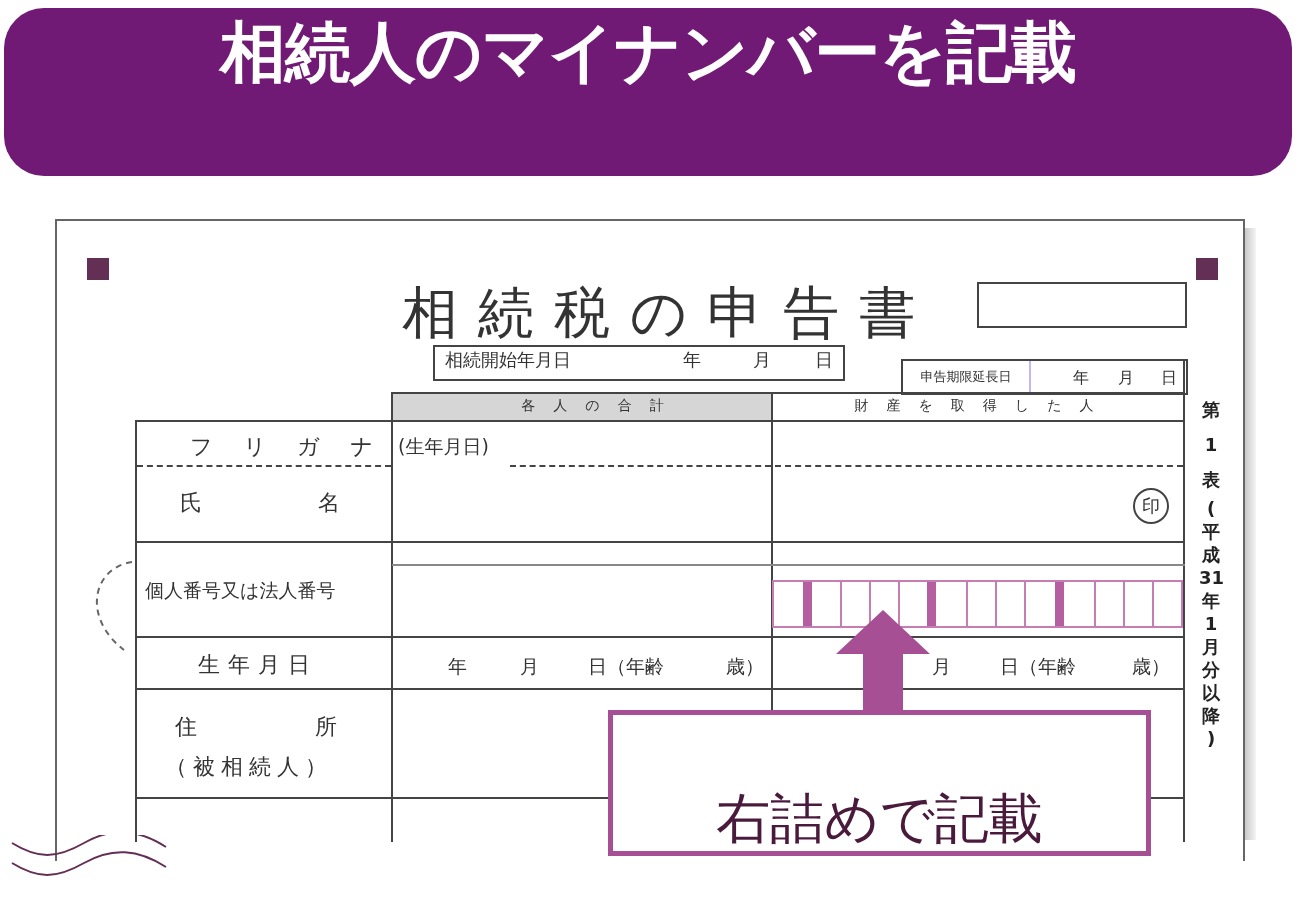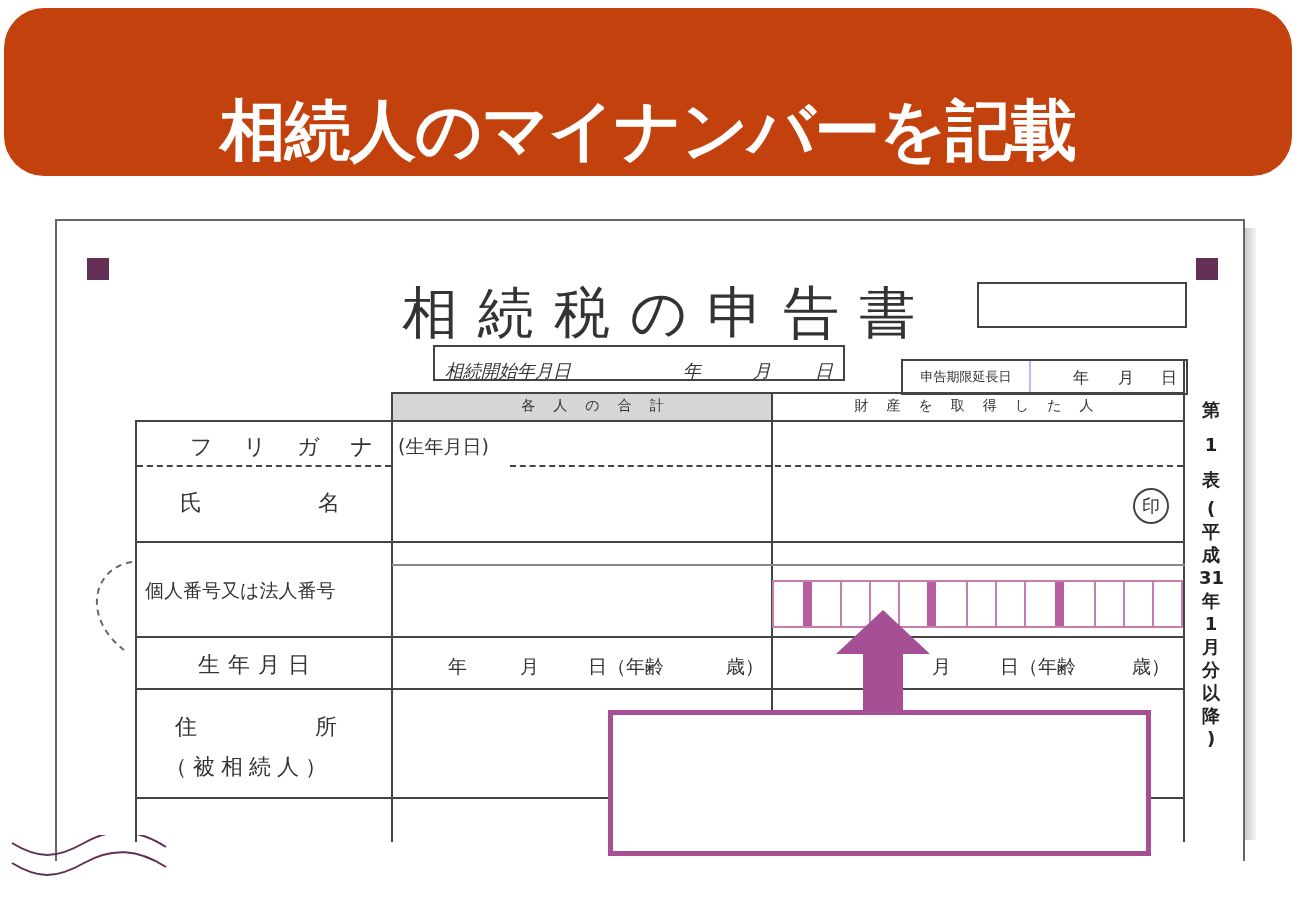--- a/index.html
+++ b/index.html
@@ -1,32 +1,32 @@
 <!DOCTYPE html>
 <html><head>
 <meta charset="utf-8">
 <style>
   html, body { margin:0; padding:0; }
   body { width:1300px; height:913px; background:#ffffff; position:relative; overflow:hidden;
          font-family:"DejaVu Sans", "Liberation Sans", sans-serif; color:#333; }
-  .banner { position:absolute; left:4px; top:8px; width:1288px; height:168px; background:#c2410c;
-            border-radius:40px; display:flex; align-items:flex-end; justify-content:center; }
+  .banner { position:absolute; left:4px; top:8px; width:1288px; height:168px; background:#701a75;
+            border-radius:40px; display:flex; align-items:flex-start; justify-content:center; }
   .banner-title { color:#fff; font-size:66px; font-weight:bold; letter-spacing:-1px; }
 
   .paper-shadow { position:absolute; left:1242px; top:228px; width:14px; height:612px;
                   background:linear-gradient(to right,#bdbdbd,#f4f4f4); }
   .paper { position:absolute; left:55px; top:219px; width:1186px; height:640px; background:#fff;
            border-top:2px solid #666; border-left:2px solid #666; border-right:2px solid #666; }
   .corner-mark { position:absolute; width:22px; height:22px; background:#642f55; }
 
   .form-title { position:absolute; left:402px; top:276px; font-size:56px; letter-spacing:20px; color:#333; font-weight:normal; }
   .id-box { position:absolute; left:977px; top:282px; width:206px; height:42px; border:2px solid #444; }
 
   .start-date { position:absolute; left:433px; top:345px; width:408px; height:32px; border:2px solid #444; font-size:18px; }
-  .start-date span { position:absolute; top:12px;font-style:italic; }
+  .start-date span { position:absolute; top:1px; }
 
   .extension { position:absolute; left:901px; top:359px; width:283px; height:32px; border:2px solid #444; font-size:13px; }
   .extension .lbl { position:absolute; left:0; top:0; width:126px; height:32px; border-right:2px solid #c4b5fd;
                     line-height:32px; text-align:center; }
   .extension span.v { position:absolute; top:7px; font-size:16px; }
 
   .tbl-line { position:absolute; background:#444; }
   .hdr-gray { position:absolute; left:392px; top:392px; width:380px; height:28px; background:#d6d6d6; }
   .hdr-text { position:absolute; font-size:14px; letter-spacing:18px; text-align:center; }
   .dash { position:absolute; border-top:2px dashed #444; height:0; }
@@ -161,18 +161,19 @@
   <div>以</div>
   <div>降</div>
   <div>)</div>
 </div>
 
 <svg style="position:absolute;left:834px;top:608px;" width="100" height="106">
   <polygon points="49,2 96,46 69,46 69,106 29,106 29,46 2,46" fill="#a64f94"></polygon>
 </svg>
 
 <div class="callout">
+  <div class="callout-line2">右詰めで記載</div>
 </div>
 
 <svg style="position:absolute;left:8px;top:835px;" width="160" height="60">
   <path d="M4 8 C 30 24, 48 24, 76 8 S 130 -6, 158 12" fill="none" stroke="#642f55" stroke-width="2"></path>
   <path d="M4 28 C 30 44, 48 44, 76 28 S 130 14, 158 32" fill="none" stroke="#642f55" stroke-width="2"></path>
 </svg>
 
 </body></html>

